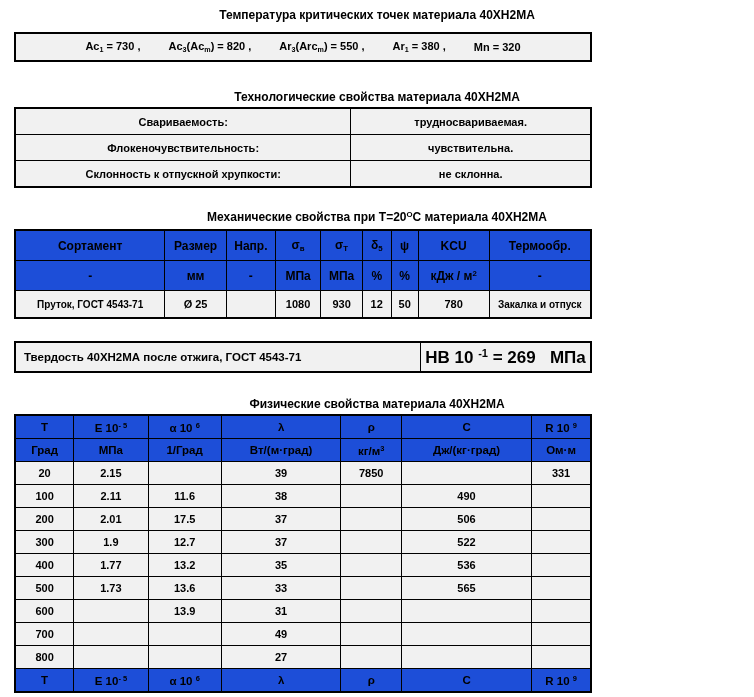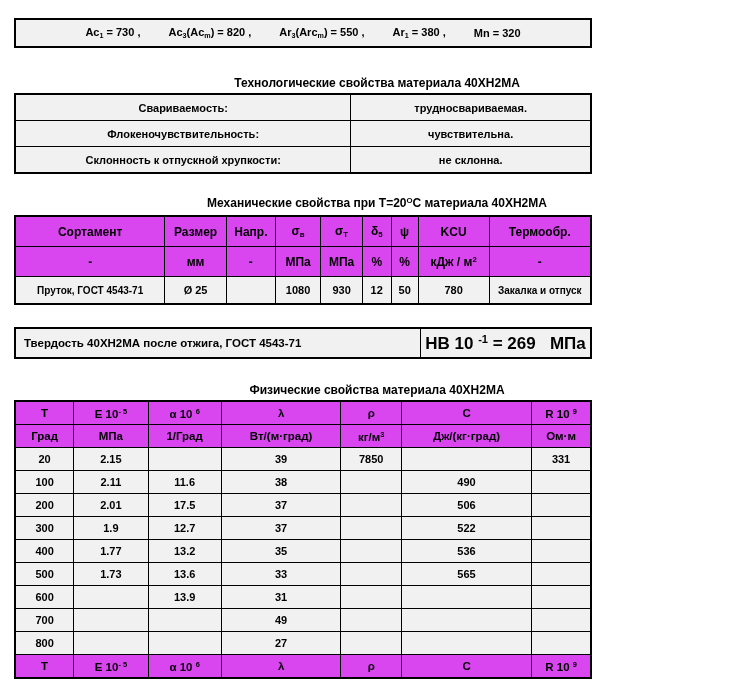--- a/index.html
+++ b/index.html
@@ -25,21 +25,21 @@
     width: 578px; border-collapse: collapse; table-layout: fixed;
     border: 2px solid #000;
   }
   table.tbl td {
     border: 1px solid #000;
     font-size: 11px; text-align: center; vertical-align: middle;
     padding: 1px 2px;
     overflow: hidden;
   }
   .light { background: #f1f1f1; }
-  .gray  { background: #d946ef; }
+  .gray  { background: #1d4ed8; }
 
   sub { font-size: 0.65em; vertical-align: -0.3em; }
   sup { font-size: 0.65em; vertical-align: 0.55em; }
 
   
   .box-crit { margin-top: 10px; }
   .box-crit td { height: 24px; font-size: 11.5px; }
   .crit-row { display: flex; justify-content: center; align-items: center; gap: 28px; }
 
   
@@ -81,20 +81,21 @@
   .phys col:nth-child(4) { width: 20.8%; }
   .phys col:nth-child(5) { width: 10.5%; }
   .phys col:nth-child(6) { width: 22.6%; }
   .phys col:nth-child(7) { width: 10.3%; }
 </style>
 </head>
 <body>
 
 <div class="page">
 
+  <div class="title t-crit">Температура критических точек материала 40ХН2МА</div>
   <table class="tbl box-crit">
     <tbody>
       <tr>
         <td class="light">
           <div class="crit-row">
             <span><span>Ac</span><sub>1</sub><span> = 730 ,</span></span>
             <span><span>Ac</span><sub>3</sub><span>(Ac</span><sub>m</sub><span>) = 820 ,</span></span>
             <span><span>Ar</span><sub>3</sub><span>(Arc</span><sub>m</sub><span>) = 550 ,</span></span>
             <span><span>Ar</span><sub>1</sub><span> = 380 ,</span></span>
             <span><span>Mn = 320</span></span>

